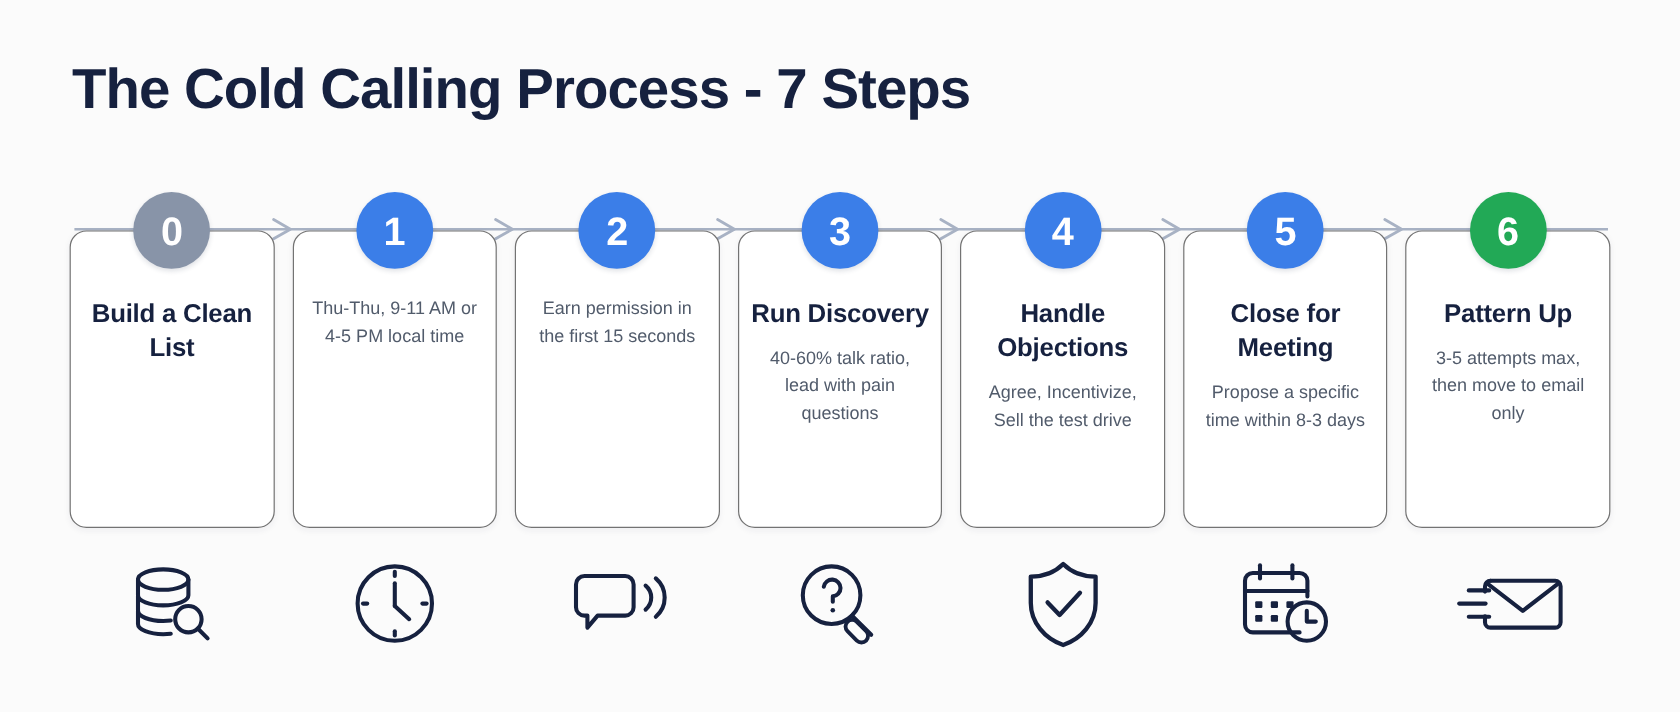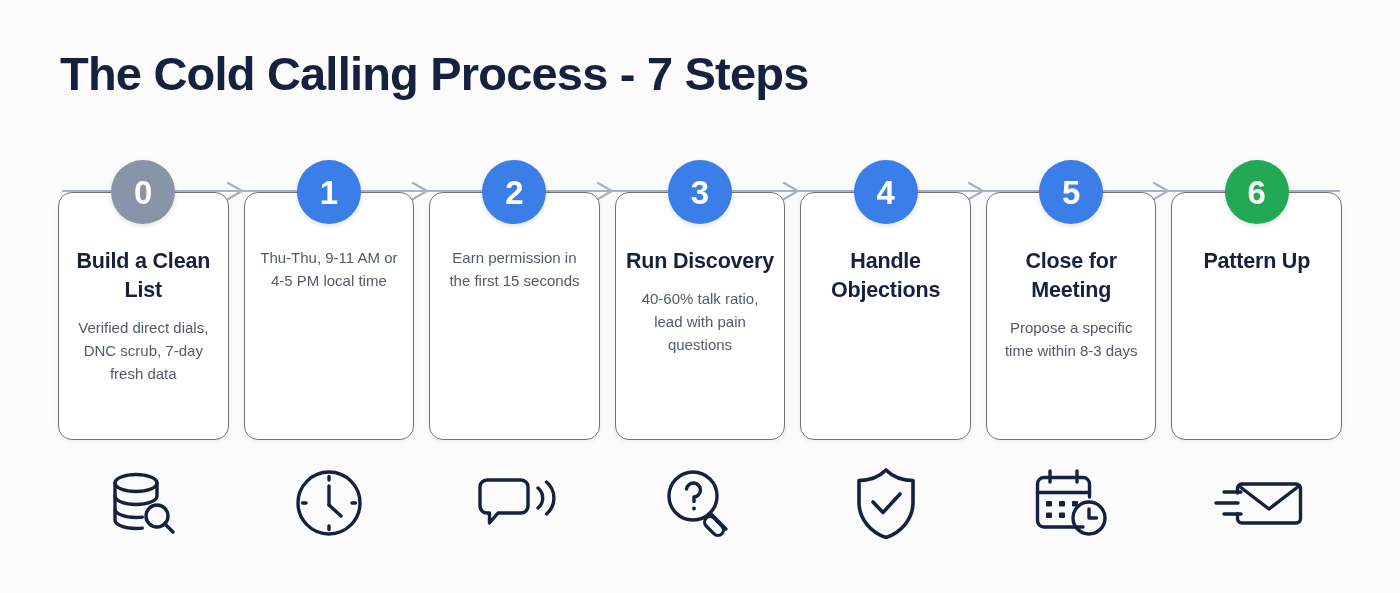--- a/index.html
+++ b/index.html
@@ -158,21 +158,20 @@
       <polyline points="969,9 983,17 969,25"></polyline>
       <polyline points="1154,9 1168,17 1154,25"></polyline>
     </g>
   </svg>
 
   <div id="steps-row">
 
     <div class="step">
       <div class="step-card">
         <div class="step-title">Build a Clean List</div>
-        <div class="step-desc">Verified direct dials, DNC scrub, 7-day fresh data</div>
       </div>
       <div class="step-badge" style="background:#8894a8">
         <span>0</span>
       </div>
     </div>
 
     <div class="step">
       <div class="step-card">
         <div class="step-desc">Thu-Thu, 9-11 AM or 4-5 PM local time</div>
       </div>
@@ -196,39 +195,41 @@
         <div class="step-desc">40-60% talk ratio, lead with pain questions</div>
       </div>
       <div class="step-badge" style="background:#3b7ee8">
         <span>3</span>
       </div>
     </div>
 
     <div class="step">
       <div class="step-card">
         <div class="step-title">Handle Objections</div>
+        <div class="step-desc">Agree, Incentivize, Sell the test drive</div>
       </div>
       <div class="step-badge" style="background:#3b7ee8">
         <span>4</span>
       </div>
     </div>
 
     <div class="step">
       <div class="step-card">
         <div class="step-title">Close for Meeting</div>
         <div class="step-desc">Propose a specific time within 8-3 days</div>
       </div>
       <div class="step-badge" style="background:#3b7ee8">
         <span>5</span>
       </div>
     </div>
 
     <div class="step">
       <div class="step-card">
         <div class="step-title">Pattern Up</div>
+        <div class="step-desc">3-5 attempts max, then move to email only</div>
       </div>
       <div class="step-badge" style="background:#22a956">
         <span>6</span>
       </div>
     </div>
 
   </div>
 
   <div id="icons-row">
 

